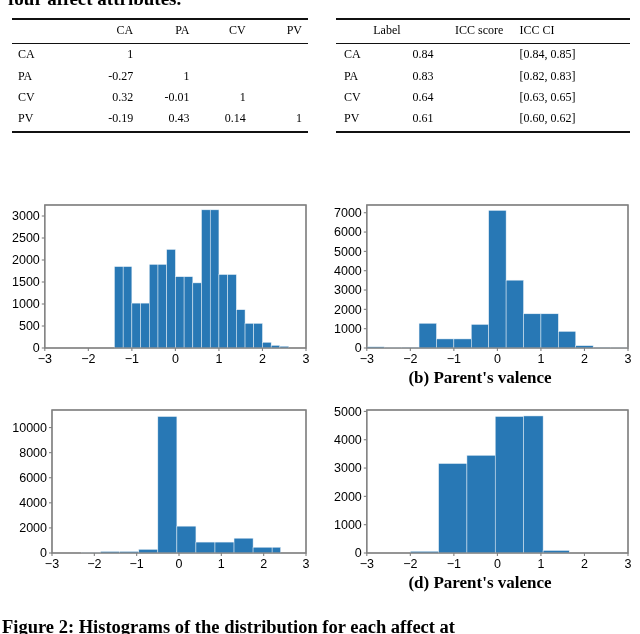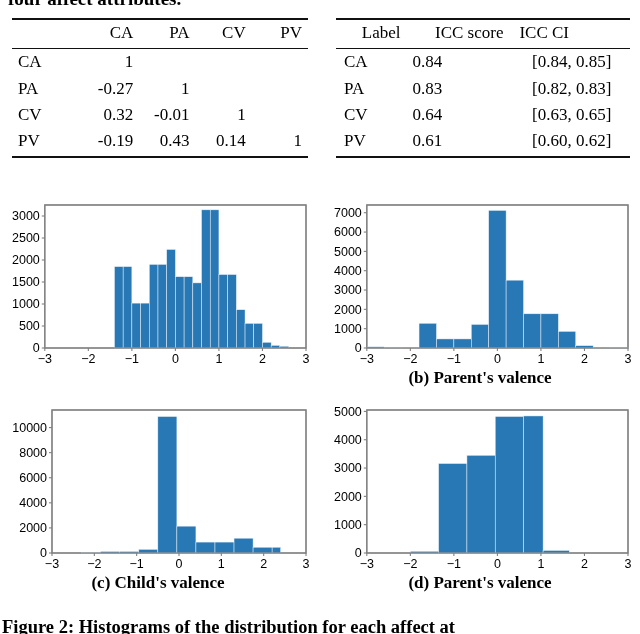--- a/index.html
+++ b/index.html
@@ -38,21 +38,21 @@
     position: absolute;
     top: 18px;
   }
   #table-corr-wrap { left: 12px;  width: 296px; }
   #table-icc-wrap  { left: 336px; width: 294px; }
 
   table.ptable {
     border-collapse: collapse;
     width: 100%;
     font-family: "Liberation Serif", serif;
-    font-size: 17px;
+    font-size: 12px;
   }
   table.ptable thead tr.hdr-row th {
     padding: 3px 6px 5px 6px;
     font-weight: normal;
     border-top: 2.6px solid #111;
     border-bottom: 1.6px solid #111;
   }
   table.ptable tbody tr td {
     padding: 3.2px 6px;
     font-weight: normal;
@@ -74,21 +74,21 @@
 
   
   #table-icc col.i0 { width: 24%; }
   #table-icc col.i1 { width: 35%; }
   #table-icc col.i2 { width: 41%; }
   #table-icc th.i-lbl  { text-align: right;  padding-left: 8px; }
   #table-icc th.i-sc   { text-align: right;  padding-left: 4px; }
   #table-icc th.i-ci   { text-align: left;  padding-left: 10px; }
   #table-icc td.i-lbl  { text-align: left;  padding-left: 8px; }
   #table-icc td.i-sc   { text-align: left;  padding-left: 6px; }
-  #table-icc td.i-ci   { text-align: center;  padding-left: 10px; }
+  #table-icc td.i-ci   { text-align: left;  padding-left: 10px; }
 
   
   .panel {
     position: absolute;
   }
   #panel-a { left: 2px;   top: 198px; width: 312px; height: 196px; }
   #panel-b { left: 324px; top: 198px; width: 312px; height: 196px; }
   #panel-c { left: 2px;   top: 403px; width: 312px; height: 196px; }
   #panel-d { left: 324px; top: 403px; width: 312px; height: 196px; }
 
@@ -362,21 +362,20 @@
       <text x="134.66666666666666" y="165" text-anchor="middle" font-family="&quot;Liberation Sans&quot;, sans-serif" font-size="12.5" fill="#000">−1</text>
       <line x1="177" y1="150" x2="177" y2="153" stroke="#808080" stroke-width="1.1"></line>
       <text x="177" y="165" text-anchor="middle" font-family="&quot;Liberation Sans&quot;, sans-serif" font-size="12.5" fill="#000">0</text>
       <line x1="219.33333333333331" y1="150" x2="219.33333333333331" y2="153" stroke="#808080" stroke-width="1.1"></line>
       <text x="219.33333333333331" y="165" text-anchor="middle" font-family="&quot;Liberation Sans&quot;, sans-serif" font-size="12.5" fill="#000">1</text>
       <line x1="261.6666666666667" y1="150" x2="261.6666666666667" y2="153" stroke="#808080" stroke-width="1.1"></line>
       <text x="261.6666666666667" y="165" text-anchor="middle" font-family="&quot;Liberation Sans&quot;, sans-serif" font-size="12.5" fill="#000">2</text>
       <line x1="304" y1="150" x2="304" y2="153" stroke="#808080" stroke-width="1.1"></line>
       <text x="304" y="165" text-anchor="middle" font-family="&quot;Liberation Sans&quot;, sans-serif" font-size="12.5" fill="#000">3</text>
     </svg>
-  <div class="subcap">(c) Child's valence</div>
 </div>
 
 <div class="panel" id="panel-d">
   <svg class="plot-svg" width="312" height="172">
       <rect x="42.8" y="7" width="261.2" height="143" fill="#ffffff" stroke="#808080" stroke-width="1.2"></rect>
       <rect x="86.33333333333333" y="148.3009900990099" width="28.296666666666653" height="1.6990099009900916" fill="#2878b5" stroke="#eaf2f8" stroke-width="0.5"></rect>
       <rect x="114.62999999999998" y="60.518811881188114" width="28.296666666666667" height="89.48118811881189" fill="#2878b5" stroke="#eaf2f8" stroke-width="0.5"></rect>
       <rect x="142.92666666666665" y="52.306930693069305" width="28.29666666666671" height="97.6930693069307" fill="#2878b5" stroke="#eaf2f8" stroke-width="0.5"></rect>
       <rect x="171.22333333333336" y="13.512871287128718" width="28.296666666666624" height="136.48712871287128" fill="#2878b5" stroke="#eaf2f8" stroke-width="0.5"></rect>
       <rect x="199.51999999999998" y="12.946534653465363" width="19.589999999999975" height="137.05346534653464" fill="#2878b5" stroke="#eaf2f8" stroke-width="0.5"></rect>

